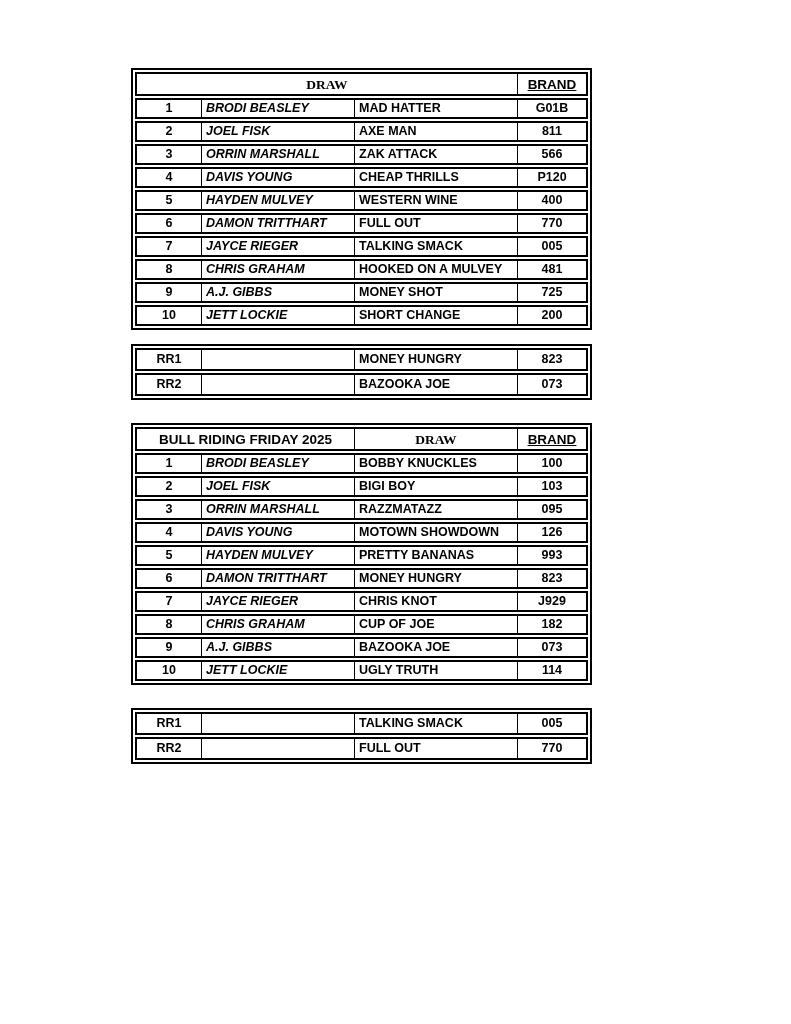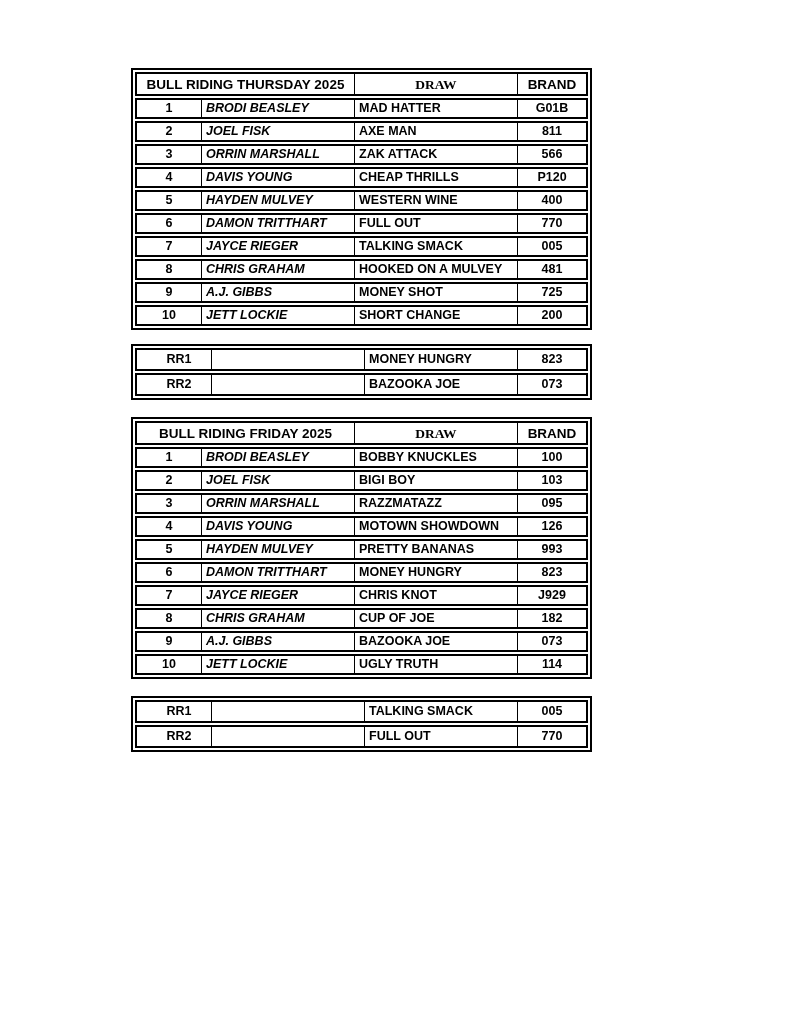--- a/index.html
+++ b/index.html
@@ -25,57 +25,56 @@
     border: 2px solid #000;
     padding: 2px;
     background: #fff;
     display: flex;
     flex-direction: column;
     gap: 2px;
     box-sizing: border-box;
   }
   .tbl + .tbl { margin-top: 14px; }
   .tbl.reride { margin-top: 14px; }
-  .tbl.main-after { margin-top: 17px; }
+  .tbl.main-after { margin-top: 23px; }
   .row {
     display: flex;
     align-items: stretch;
     border: 2px solid #000;
     height: 17px;
     box-sizing: content-box;
     background: #fff;
   }
   .row.hdr { height: 20px; }
-  .tbl.reride .row { height: 19px; padding-left: 10px; }
+  .tbl.reride .row { height: 19px; }
   .cell {
     display: flex;
     align-items: center;
     box-sizing: border-box;
     font-weight: 700;
     font-size: 12.5px;
     line-height: 13px;
     white-space: nowrap;
     overflow: hidden;
   }
   .c-num   { width: 65px;  justify-content: center; border-right: 1.5px solid #000; }
   .c-name  { width: 153px; padding-left: 4px;       border-right: 1.5px solid #000; font-style: italic; }
   .c-draw  { flex: 1;      padding-left: 4px;       border-right: 1.5px solid #000; }
   .c-brand { width: 68px;  justify-content: center; }
   .c-title { width: 218px; justify-content: center; border-right: 1.5px solid #000; font-size: 13.5px; }
   .c-hdraw { flex: 1;      justify-content: center; border-right: 1.5px solid #000; font-size: 13.5px; font-family: Liberation Serif, serif; }
-  .c-hbrand{ width: 68px;  justify-content: center; font-size: 13.5px; }
+  .c-hbrand{ width: 68px;  justify-content: center; font-size: 13.5px; text-decoration: underline; }
 </style>
 </head>
 <body>
 
 <div class="sheet">
 
   <div class="tbl">
     <div class="row hdr">
-      <div class="cell c-title">BULL RIDING THURSDAY 2025</div>
       <div class="cell c-hdraw">DRAW</div>
       <div class="cell c-hbrand">BRAND</div>
     </div>
 
   <div class="row">
     <div class="cell c-num">1</div>
     <div class="cell c-name">BRODI BEASLEY</div>
     <div class="cell c-draw">MAD HATTER</div>
     <div class="cell c-brand">G01B</div>
   </div>

